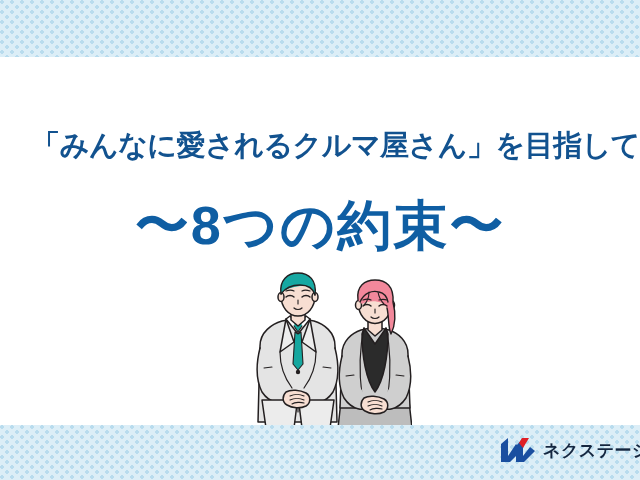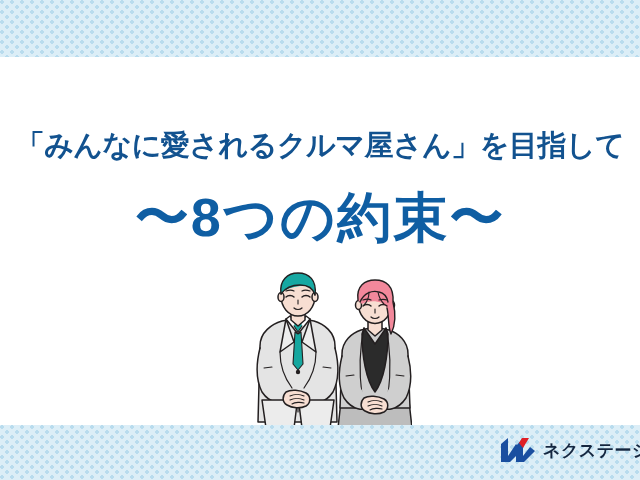--- a/index.html
+++ b/index.html
@@ -38,31 +38,31 @@
     top: 425px;
     height: 55px;
   }
 
   
   .headline-1 {
     position: absolute;
     left: 0;
     top: 126px;
     width: 640px;
-    text-align: center;
+    text-align: right;
     font-size: 29px;
     font-weight: 700;
     letter-spacing: -0.5px;
     color: #12528f;
     white-space: nowrap;
   }
   .headline-2 {
     position: absolute;
     left: 0;
-    top: 182px;
+    top: 190px;
     width: 640px;
     text-align: center;
     font-size: 54px;
     font-weight: 700;
     letter-spacing: 2px;
     color: #0f5ea3;
     white-space: nowrap;
   }
 
   

